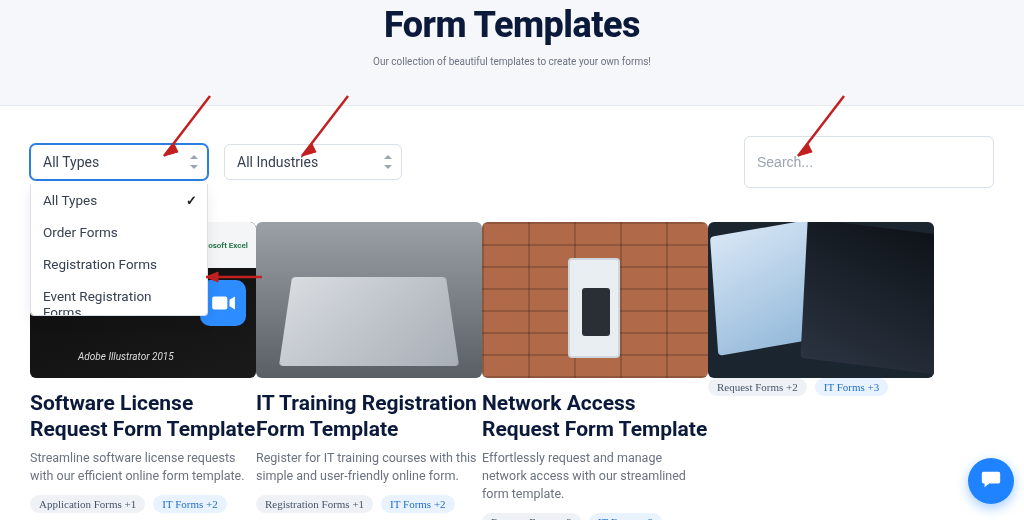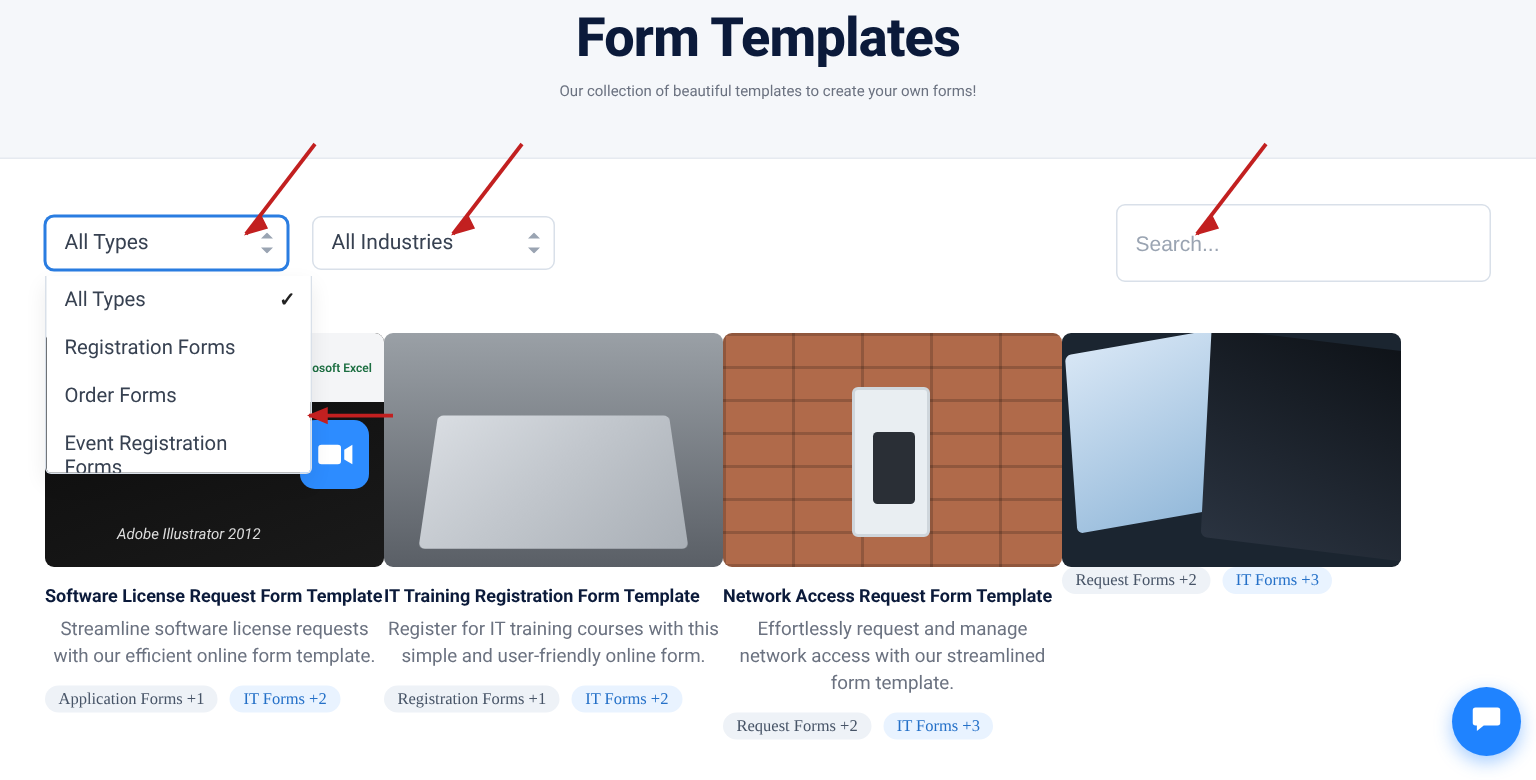--- a/index.html
+++ b/index.html
@@ -45,21 +45,21 @@
     color: var(--text-muted);
   }
   .controls {
     display: flex;
     gap: 16px;
     padding: 30px 30px 0 30px;
     align-items: center;
   }
   .select-wrap {
     position: relative;
-    width: 162px;
+    width: 178px;
   }
   .select-box {
     height: 36px;
     border: 1px solid var(--border);
     border-radius: 6px;
     display: flex;
     align-items: center;
     padding: 0 28px 0 12px;
     font-size: 14px;
     color: #374151;
@@ -133,31 +133,30 @@
   .card { width: 226px; flex: 0 0 226px; }
   .card-thumb {
     width: 226px;
     height: 156px;
     border-radius: 6px;
     background: #222;
     overflow: hidden;
   }
   .card h3 {
     margin: 12px 0 6px 0;
-    font-size: 12px;
+    font-size: 21px;
     font-weight: 700;
     line-height: 1.25;
     color: var(--text-dark);
   }
   .card p {
     margin: 0 0 10px 0;
     font-size: 12.5px;
     line-height: 1.45;
     color: var(--text-muted);
-    text-align: center;
   }
   .chips { display:flex; gap:8px;font-family:Liberation Serif, serif; }
   .chip {
     font-size: 11px;
     padding: 3px 9px;
     border-radius: 11px;
     white-space: nowrap;
   }
   .chip.gray { background: var(--chip-gray-bg); color:#475467; }
   .chip.blue { background: var(--chip-blue-bg); color: var(--chip-blue-text); }
@@ -213,22 +212,22 @@
     <div class="select-box focused">
       <span>All Types</span>
       <span class="select-caret">
         <svg width="10" height="14" viewBox="0 0 10 14">
             <path d="M5 0 L9 4 L1 4 Z M5 14 L1 10 L9 10 Z" fill="#9aa4b2"></path>
           </svg>
       </span>
     </div>
     <div class="dropdown" style="height:132px;">
       <div class="dropdown-item selected">All Types</div>
+      <div class="dropdown-item">Order Forms</div>
       <div class="dropdown-item">Registration Forms</div>
-      <div class="dropdown-item">Order Forms</div>
       <div class="dropdown-item">Event Registration Forms</div>
 
     </div>
   </div>
 
   <div class="select-wrap">
     <div class="select-box">
       <span>All Industries</span>
       <span class="select-caret">
         <svg width="10" height="14" viewBox="0 0 10 14">
@@ -249,21 +248,21 @@
     <div class="card-thumb thumb1">
       <div class="excel">
           <span>osoft Excel</span>
         </div>
       <div class="zoom">
         <svg viewBox="0 0 24 24">
             <rect x="2" y="6" width="14" height="12" rx="2" fill="#fff"></rect>
             <path d="M18 9 L23 6 V18 L18 15 Z" fill="#fff"></path>
           </svg>
       </div>
-      <div class="adobe">Adobe Illustrator 2012</div>
+      <div class="adobe">Adobe Illustrator 2015</div>
     </div>
     <h3>Software License Request Form Template</h3>
     <p>Streamline software license requests with our efficient online form template.</p>
     <div class="chips">
       <span class="chip gray">Application Forms +1</span>
       <span class="chip blue">IT Forms +2</span>
     </div>
   </div>
 
   <div class="card">

